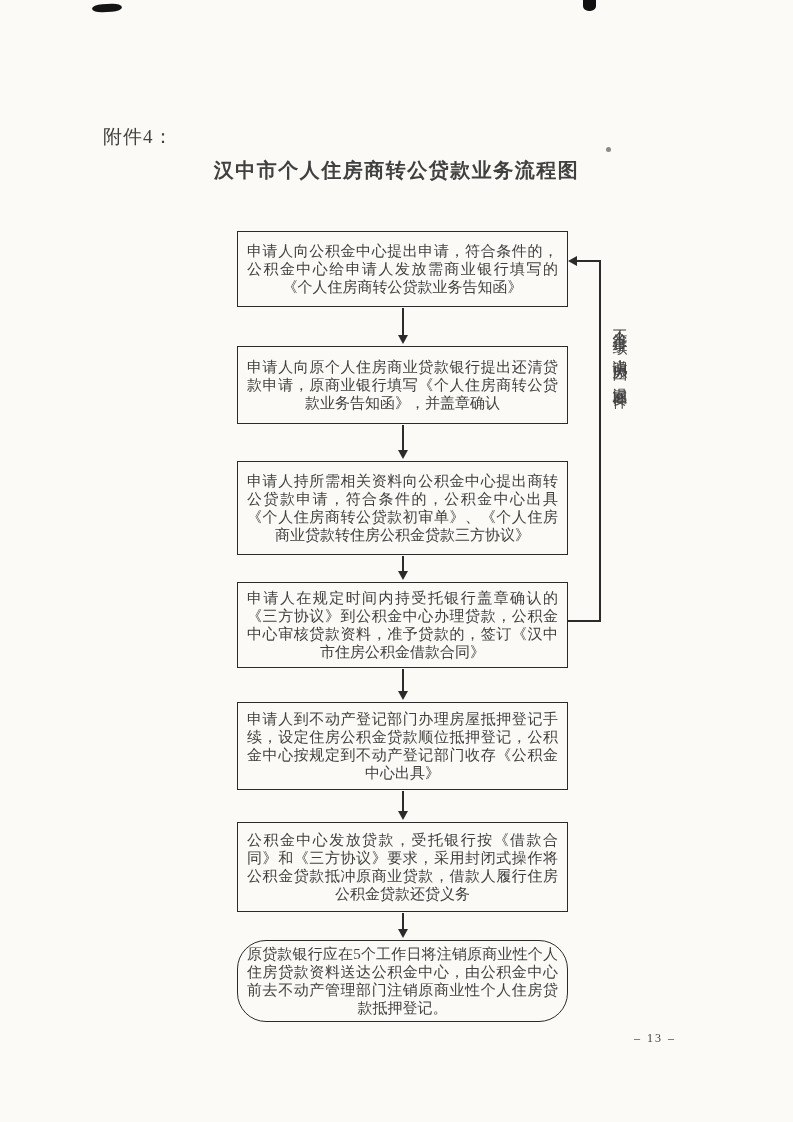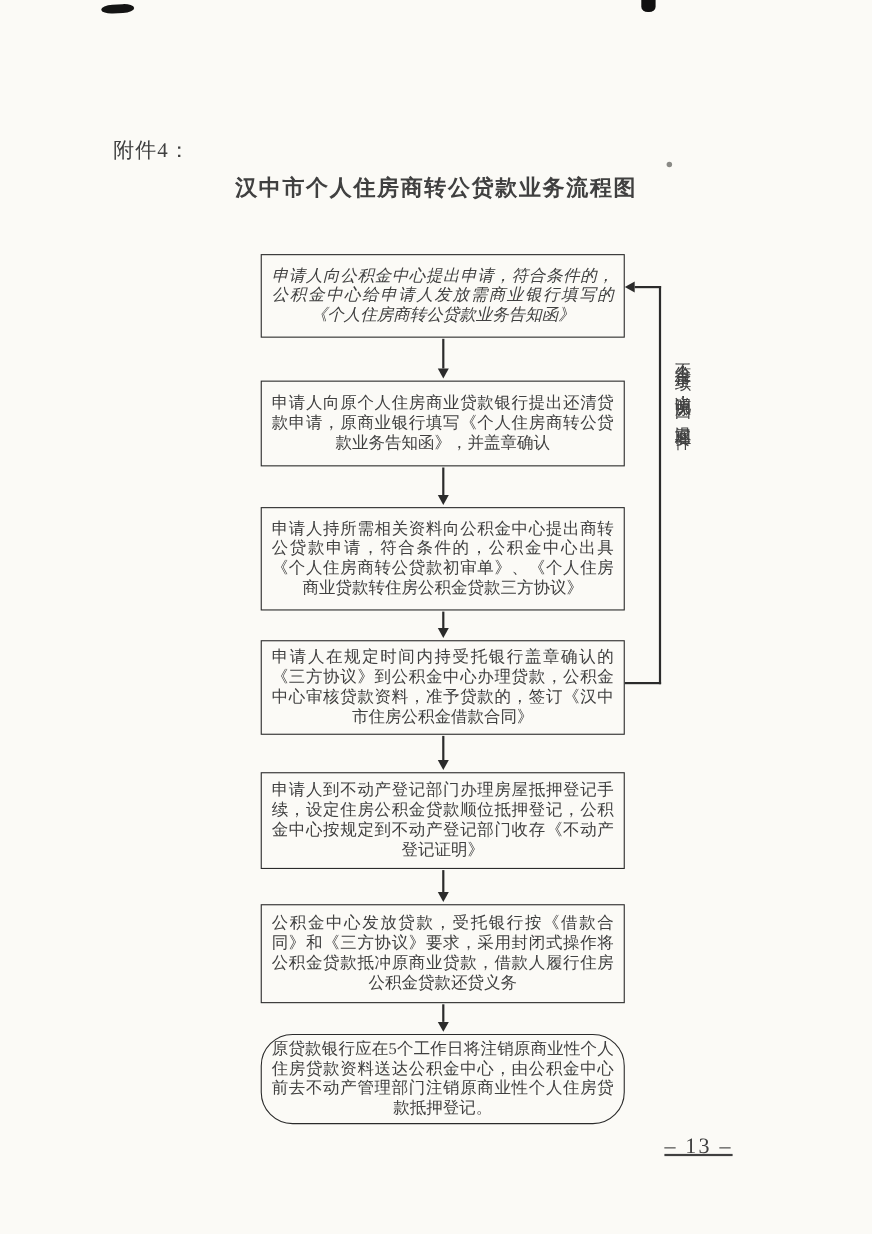--- a/index.html
+++ b/index.html
@@ -53,39 +53,39 @@
     border-top:5.5px solid transparent;
     border-bottom:5.5px solid transparent;
     border-right:9px solid #2b2b2b;
   }
   .feedback-label{
     position:absolute;left:609px;top:318px;
     writing-mode:vertical-rl;
     font-size:15px;letter-spacing:2.5px;line-height:22px;
   }
 
-  .page-num{position:absolute;left:604px;top:1031px;font-size:20px;letter-spacing:2px;text-decoration:underline;}
+  .page-num{position:absolute;left:634px;top:1031px;font-size:12px;letter-spacing:2px;}
 </style>
 </head>
 <body>
 
 <div class="page">
 
   <div class="speck-a"></div>
   <div class="speck-b"></div>
   <div class="speck-c"></div>
 
   <div class="attachment">附件4：</div>
   <div class="title">汉中市个人住房商转公贷款业务流程图</div>
 
-  <div class="fbox" style="top:231px;min-height:76px;font-style:italic;">申请人向公积金中心提出申请，符合条件的，公积金中心给申请人发放需商业银行填写的《个人住房商转公贷款业务告知函》</div>
+  <div class="fbox" style="top:231px;min-height:76px;">申请人向公积金中心提出申请，符合条件的，公积金中心给申请人发放需商业银行填写的《个人住房商转公贷款业务告知函》</div>
   <div class="fbox" style="top:346px;min-height:78px;">申请人向原个人住房商业贷款银行提出还清贷款申请，原商业银行填写《个人住房商转公贷款业务告知函》，并盖章确认</div>
   <div class="fbox" style="top:461px;min-height:94px;">申请人持所需相关资料向公积金中心提出商转公贷款申请，符合条件的，公积金中心出具《个人住房商转公贷款初审单》、《个人住房商业贷款转住房公积金贷款三方协议》</div>
   <div class="fbox" style="top:582px;min-height:86px;">申请人在规定时间内持受托银行盖章确认的《三方协议》到公积金中心办理贷款，公积金中心审核贷款资料，准予贷款的，签订《汉中市住房公积金借款合同》</div>
-  <div class="fbox" style="top:702px;min-height:88px;">申请人到不动产登记部门办理房屋抵押登记手续，设定住房公积金贷款顺位抵押登记，公积金中心按规定到不动产登记部门收存《不动产登记证明》</div>
+  <div class="fbox" style="top:702px;min-height:88px;">申请人到不动产登记部门办理房屋抵押登记手续，设定住房公积金贷款顺位抵押登记，公积金中心按规定到不动产登记部门收存《公积金中心出具》</div>
   <div class="fbox" style="top:822px;min-height:90px;">公积金中心发放贷款，受托银行按《借款合同》和《三方协议》要求，采用封闭式操作将公积金贷款抵冲原商业贷款，借款人履行住房公积金贷款还贷义务</div>
   <div class="fbox" style="top:940px;min-height:82px;border-radius:29px;">原贷款银行应在5个工作日将注销原商业性个人住房贷款资料送达公积金中心，由公积金中心前去不动产管理部门注销原商业性个人住房贷款抵押登记。</div>
 
   <div class="varrow" style="top:308px;height:36px;">
     <div class="shaft"></div>
     <div class="head"></div>
   </div>
   <div class="varrow" style="top:425px;height:34px;">
     <div class="shaft"></div>
     <div class="head"></div>

